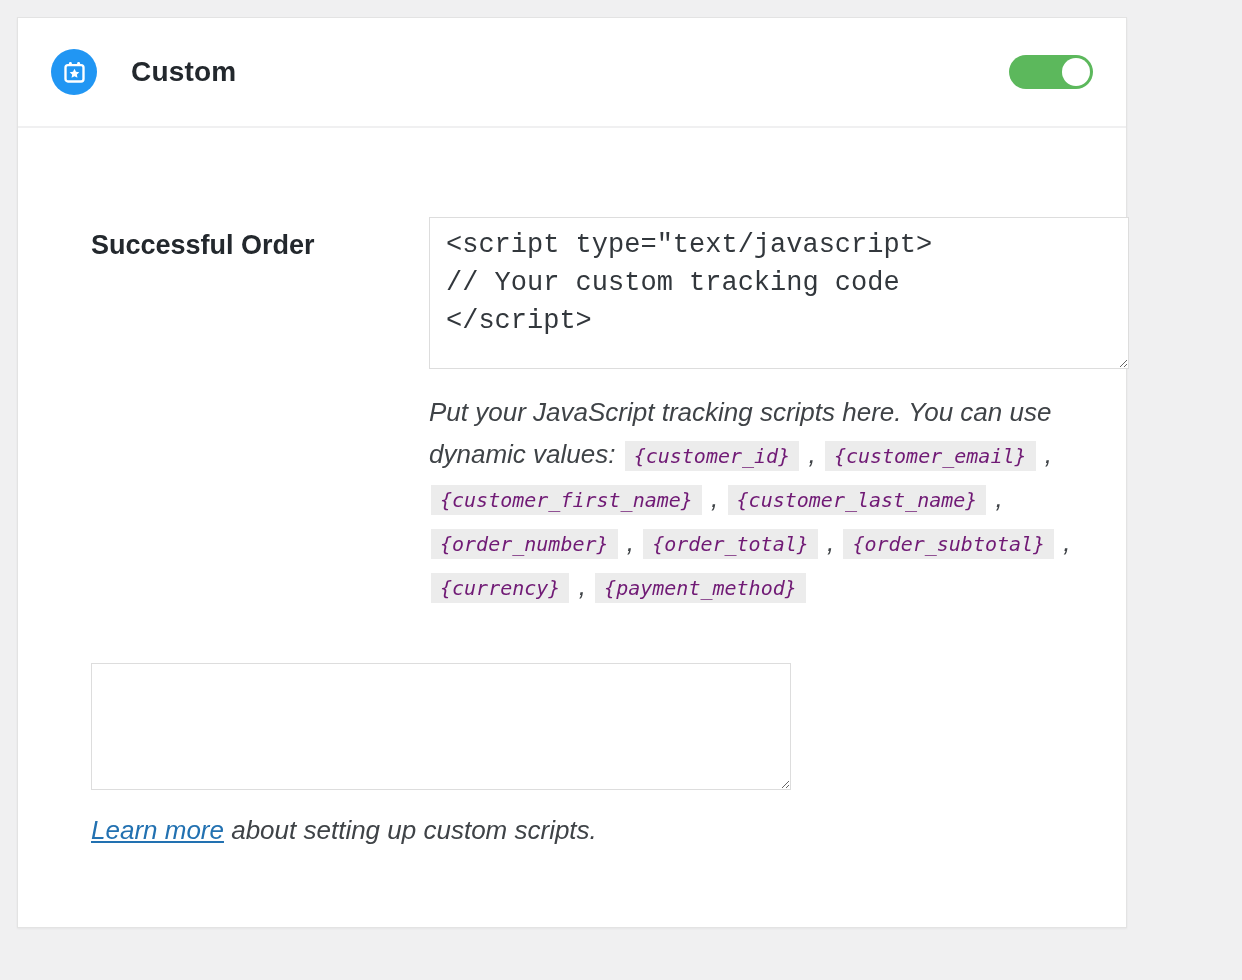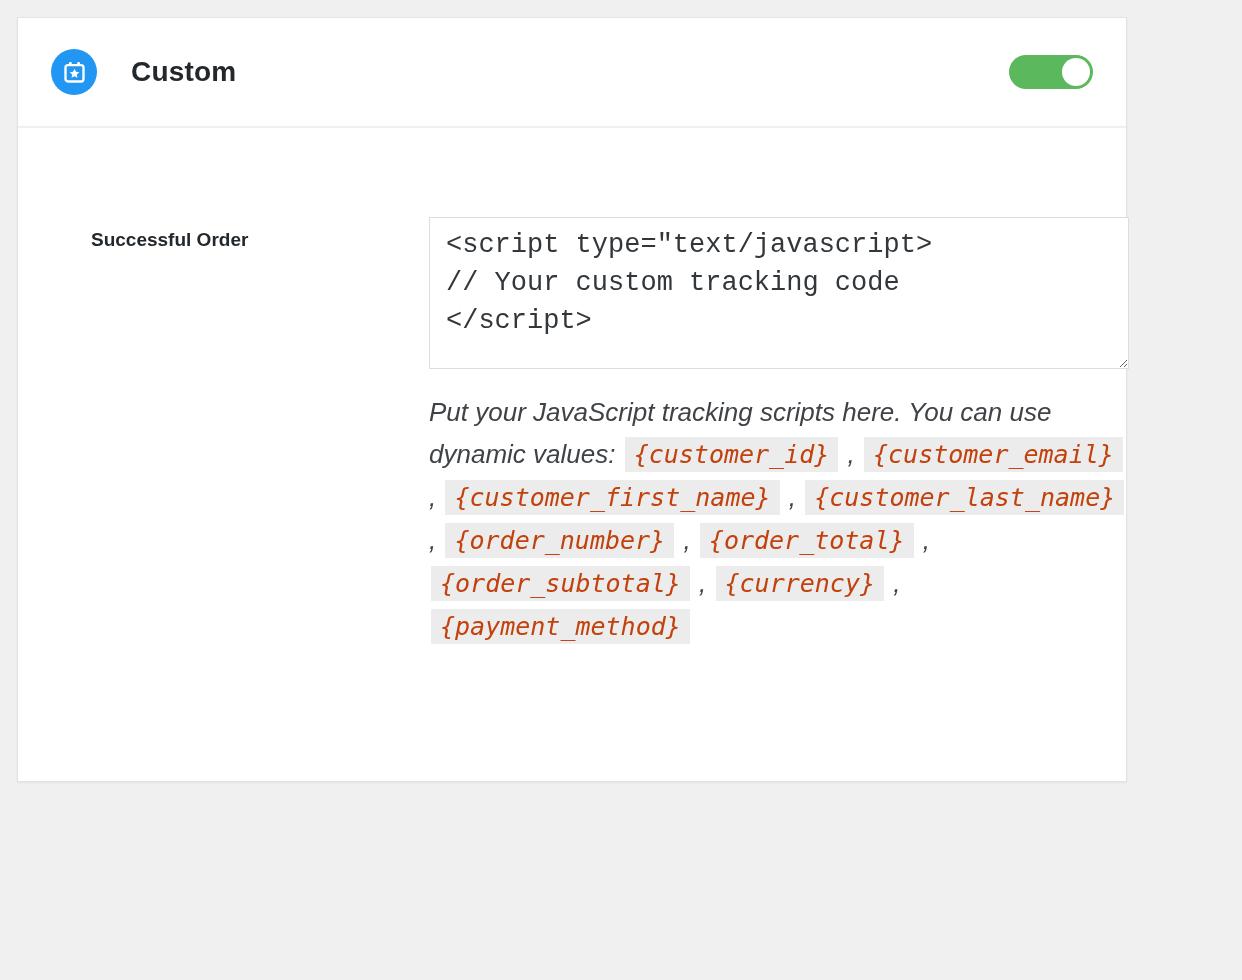--- a/index.html
+++ b/index.html
@@ -65,21 +65,21 @@
     background:#fff;
   }
   .card-body{
     padding:89px 95px 79px 73px;
   }
   .form-row{display:flex;}
   .form-row + .form-row{margin-top:54px;}
   .label-col{
     width:338px;
     flex-shrink:0;
-    font-size:19px;
+    font-size:27px;
     font-weight:700;
     color:var(--text);
     padding-top:12px;
     line-height:1.2;
   }
   .field-col{width:700px;}
   textarea{
     display:block;
     width:700px;
     border:1px solid var(--field-border);
@@ -98,23 +98,23 @@
   .help{
     margin-top:22px;
     font-style:italic;
     font-size:26px;
     line-height:42px;
     color:var(--muted);
   }
   .help code{
     font-family:"DejaVu Sans Mono", monospace;
     font-style:italic;
-    font-size:25px;
+    font-size:20px;
     background:var(--code-bg);
-    color:#c2410c;
+    color:#701a75;
     padding:3px 9px;
     margin:0 2px;
     white-space:nowrap;
   }
   .learn{
     margin-top:22px;
     font-style:italic;
     font-size:26px;
     line-height:36px;
     color:var(--muted);
@@ -152,16 +152,20 @@
       <div class="label-col">Successful Order</div>
       <div class="field-col">
         <textarea class="ta-large" spellcheck="false" style="">&lt;script type="text/javascript&gt;
 // Your custom tracking code
 &lt;/script&gt;</textarea>
         <p class="help"><span>Put your JavaScript tracking scripts here. You can use dynamic values: </span><span><code>{customer_id}</code> , <code>{customer_email}</code> , <code>{customer_first_name}</code> , <code>{customer_last_name}</code> , <code>{order_number}</code> , <code>{order_total}</code> , <code>{order_subtotal}</code> , <code>{currency}</code> , <code>{payment_method}</code></span></p>
       </div>
     </div>
 
     <div class="form-row">
+      <div class="field-col">
+        <textarea class="ta-small" spellcheck="false" style=""></textarea>
+        <p class="learn"><a href="#">Learn more</a><span> about setting up custom scripts.</span></p>
+      </div>
     </div>
 
   </div>
 </div>
 
 </body></html>

